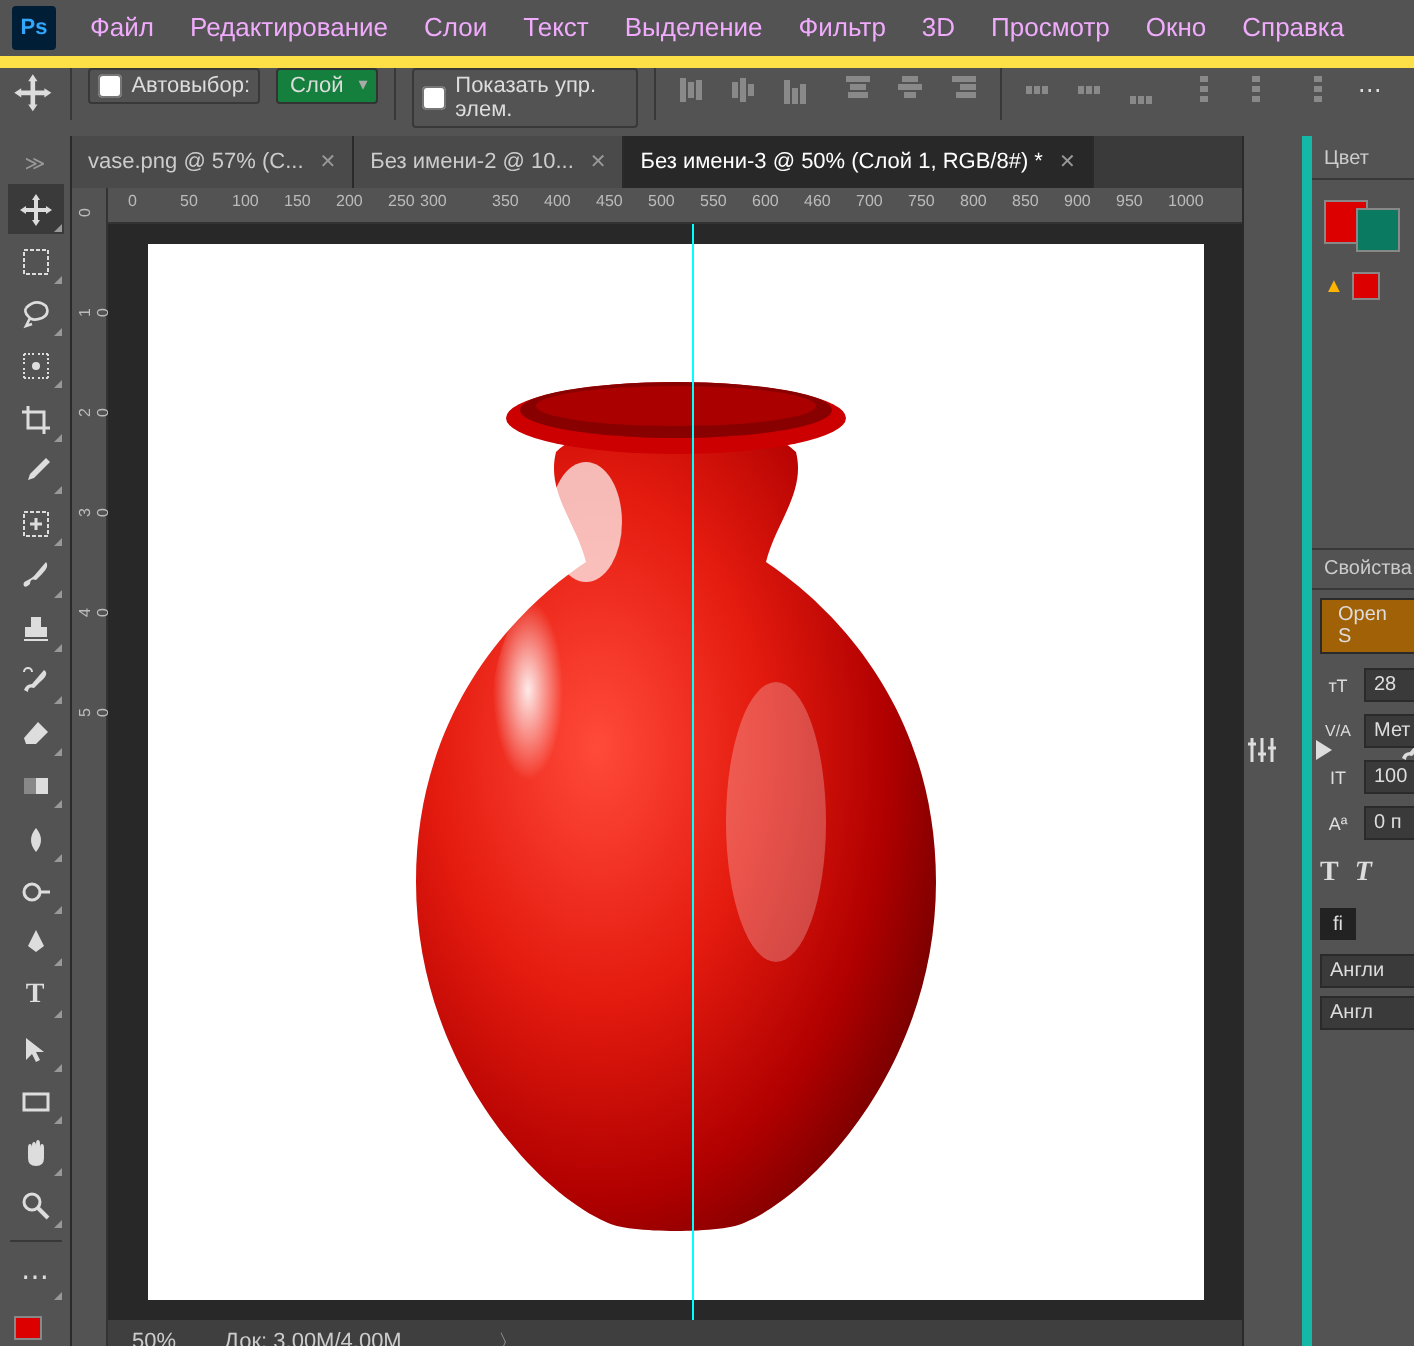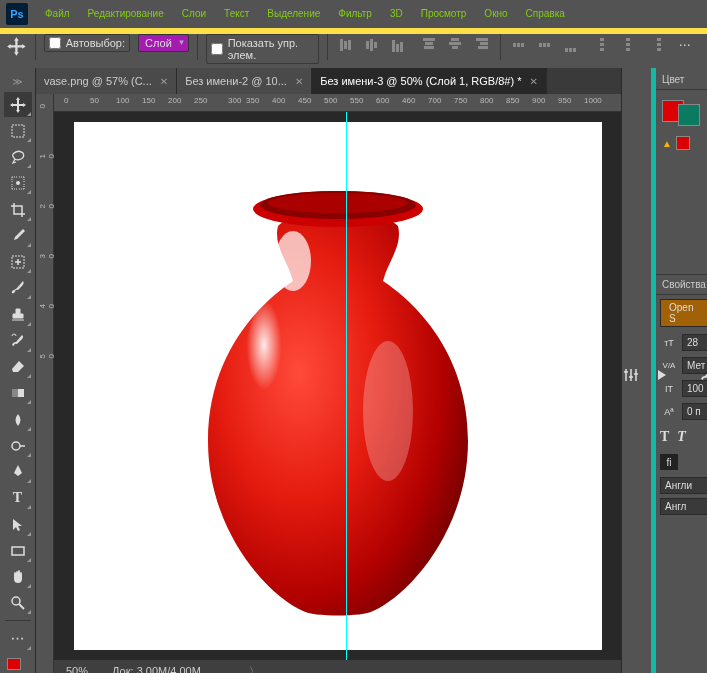--- a/index.html
+++ b/index.html
@@ -1,25 +1,25 @@
 <!DOCTYPE html>
 <html><head>
 <meta charset="utf-8">
 <style>
 *{box-sizing:border-box;margin:0;padding:0;font-family:"Segoe UI",Tahoma,sans-serif;user-select:none}
 body{background:#444;width:707px;height:673px;overflow:hidden;color:#ddd;font-size:12px}
 .menubar{height:28px;background:#535353;display:flex;align-items:center;padding:0 2px}
 .ps-logo{width:22px;height:22px;background:#001e36;display:flex;align-items:center;justify-content:center;margin:0 8px 0 4px;border-radius:2px}
 .ps-logo span{color:#31a8ff;font-weight:bold;font-size:11px}
-.menu-item{padding:0 9px;line-height:28px;font-size:10px;color:#84cc16;cursor:default}
+.menu-item{padding:0 9px;line-height:28px;font-size:13px;color:#f0abfc;cursor:default}
 .optbar{height:40px;background:#535353;border-top:6px solid #fde047;display:flex;align-items:flex-start;padding:0 6px;gap:8px}
 .tool-ind{width:24px;height:24px;display:flex;align-items:center;justify-content:center;background:#535353}
 .chk{display:flex;align-items:center;gap:5px;padding:2px 4px;border:1px solid #383838;border-radius:2px;font-size:11px}
 .chk input{width:12px;height:12px}
-.sel{background:#a21caf;border:1px solid #333;padding:2px 16px 2px 6px;font-size:11px;position:relative;border-radius:2px}
+.sel{background:#15803d;border:1px solid #333;padding:2px 16px 2px 6px;font-size:11px;position:relative;border-radius:2px}
 .sel::after{content:"▾";position:absolute;right:4px;top:2px;font-size:9px;color:#aaa}
 .optdiv{width:1px;height:26px;background:#383838}
 .align-grp{display:flex;gap:4px}
 .align-btn{width:22px;height:22px;display:flex;align-items:center;justify-content:center;opacity:.45}
 .align-ic{width:14px;height:14px;display:flex;gap:1px;align-items:center}
 .align-ic span{background:#ccc;width:3px}
 .main{display:flex;height:605px}
 .toolbar{width:36px;background:#535353;border-right:1px solid #2a2a2a;display:flex;flex-direction:column;align-items:center;padding-top:4px}
 .tool-tabs{width:100%;height:20px;display:flex;justify-content:center;align-items:center;color:#999;font-size:10px}
 .tool{width:28px;height:25px;display:flex;align-items:center;justify-content:center;margin:1px 0;position:relative}
@@ -340,21 +340,21 @@
           <span class="tick" style="top:260px">5<br>0<br>0</span>
       </div>
       <div class="canvas-wrap">
         <div class="ruler-h">
           <span class="tick" style="left:10px">0</span>
             <span class="tick" style="left:36px">50</span>
             <span class="tick" style="left:62px">100</span>
             <span class="tick" style="left:88px">150</span>
             <span class="tick" style="left:114px">200</span>
             <span class="tick" style="left:140px">250</span>
-            <span class="tick" style="left:174px">300</span>
+            <span class="tick" style="left:156px">300</span>
             <span class="tick" style="left:192px">350</span>
             <span class="tick" style="left:218px">400</span>
             <span class="tick" style="left:244px">450</span>
             <span class="tick" style="left:270px">500</span>
             <span class="tick" style="left:296px">550</span>
             <span class="tick" style="left:322px">600</span>
             <span class="tick" style="left:348px">460</span>
             <span class="tick" style="left:374px">700</span>
             <span class="tick" style="left:400px">750</span>
             <span class="tick" style="left:426px">800</span>

